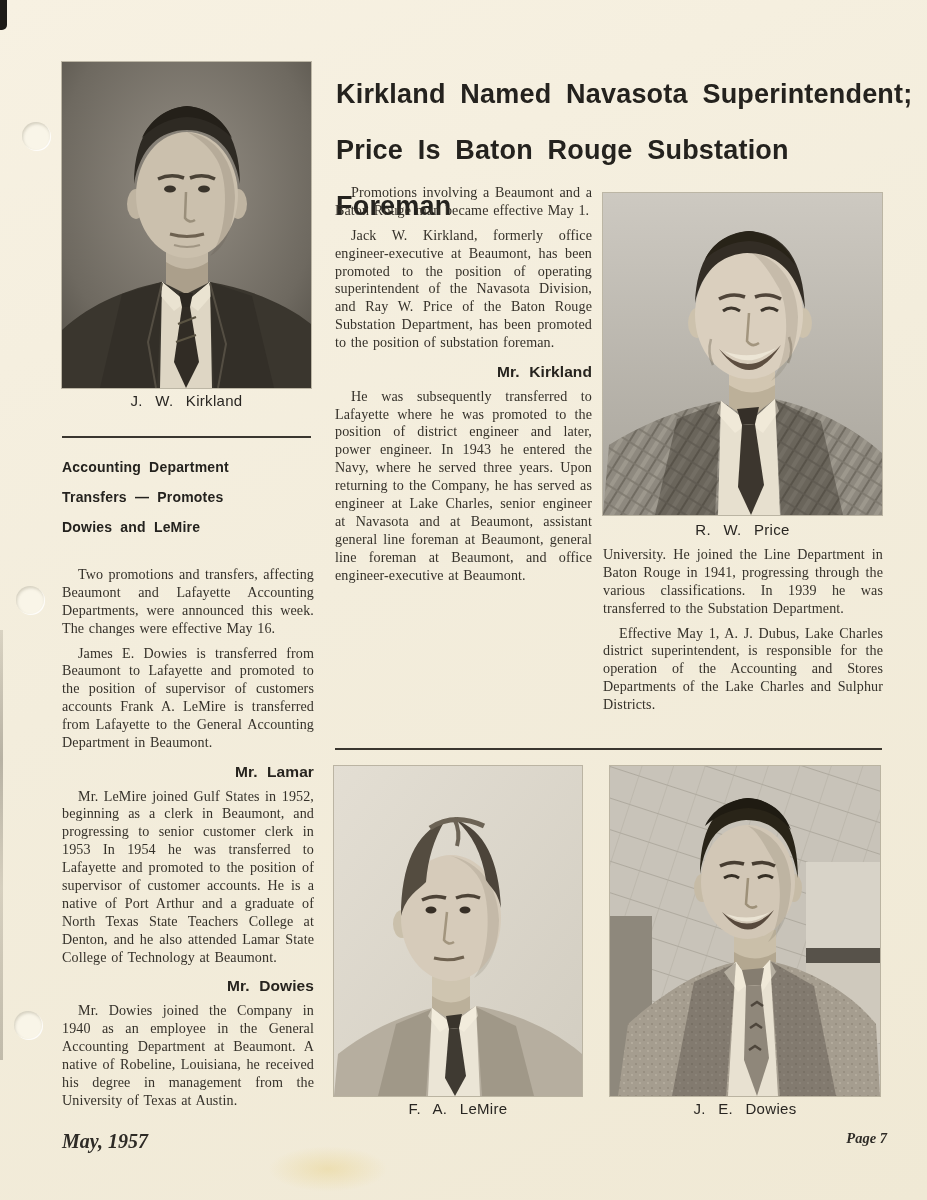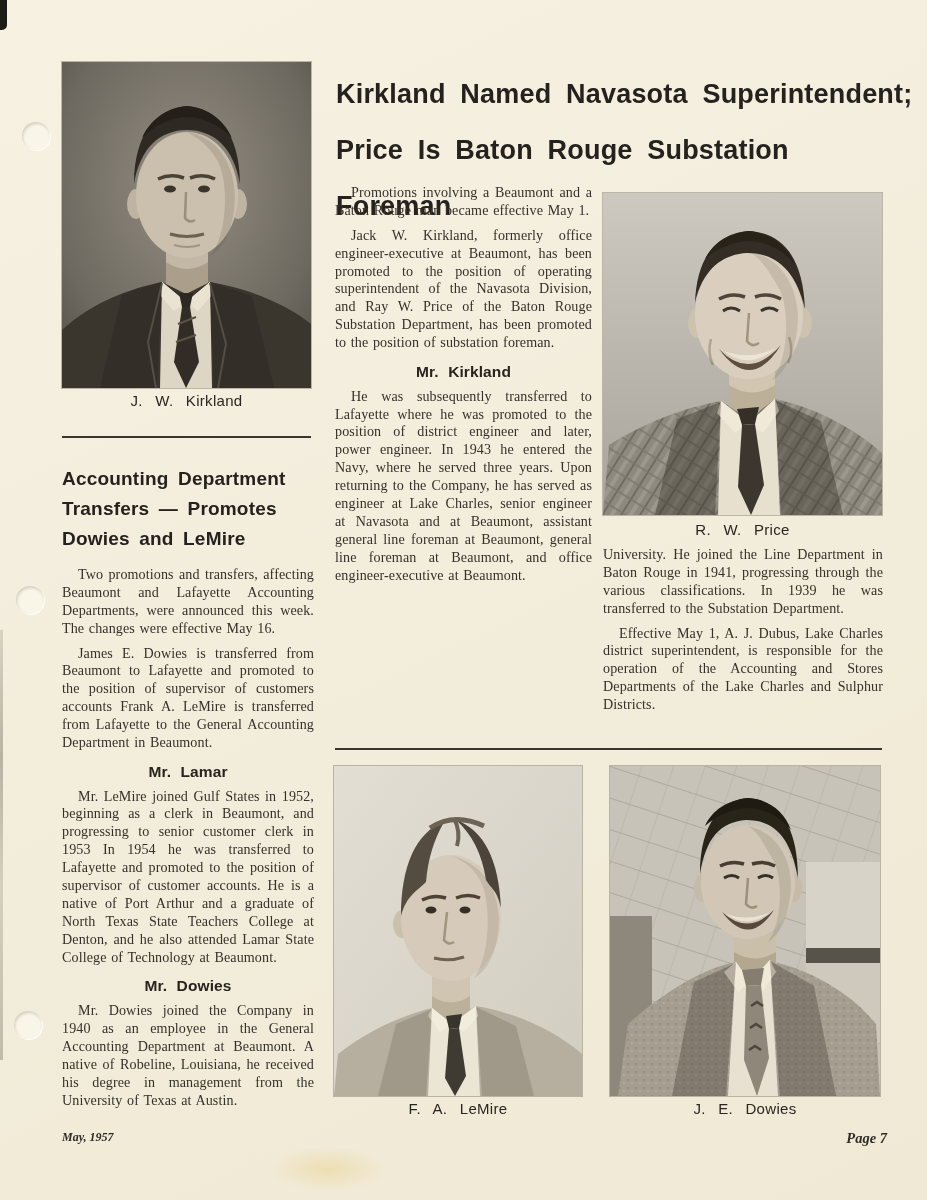--- a/index.html
+++ b/index.html
@@ -38,35 +38,35 @@
   .cap-kirkland{left:62px;top:392px;width:249px;}
   .cap-price{left:603px;top:521px;width:279px;}
   .cap-lemire{left:334px;top:1100px;width:248px;}
   .cap-dowies{left:610px;top:1100px;width:270px;}
 
   .rule{position:absolute;height:2px;background:#3a362f;}
   .rule-left{left:62px;top:436px;width:249px;}
   .rule-wide{left:335px;top:748px;width:547px;}
 
   .left-heading{position:absolute;left:62px;top:452px;width:260px;
-    font-family:"Liberation Sans",sans-serif;font-weight:bold;font-size:19px;line-height:30px;
-    letter-spacing:.2px;word-spacing:4px;color:#24221e;margin-top:12px;}
+    font-family:"Liberation Sans",sans-serif;font-weight:bold;font-size:14px;line-height:30px;
+    letter-spacing:.2px;word-spacing:4px;color:#24221e;}
 
   .col{position:absolute;text-align:justify;font-size:14.1px;line-height:1.27;
     letter-spacing:.1px;word-spacing:1px;color:#35312a;}
   .col p{margin:0 0 7px;text-indent:16px;}
   .col p.noindent{text-indent:0;}
   .subhead{font-family:"Liberation Sans",sans-serif;font-weight:bold;font-size:15.5px;
-    text-align:center;word-spacing:5px;margin:10px 0 6px;color:#27241f;}
+    text-align:right;word-spacing:5px;margin:10px 0 6px;color:#27241f;}
   .col-left{left:62px;top:566px;width:252px;}
   .col-mid{left:335px;top:184px;width:257px;}
   .col-right{left:603px;top:546px;width:280px;}
 
   .footer-left{position:absolute;left:62px;top:1130px;font-weight:bold;font-style:italic;
-    font-size:12px;color:#2e2b26;}
+    font-size:20px;color:#2e2b26;}
   .footer-right{position:absolute;right:40px;top:1130px;font-weight:bold;font-style:italic;
     font-size:14.5px;color:#2e2b26;}
 </style>
 </head>
 <body>
 
 <div class="page">
 
   <div class="corner-mark"></div>
   <div class="edge-shadow"></div>

